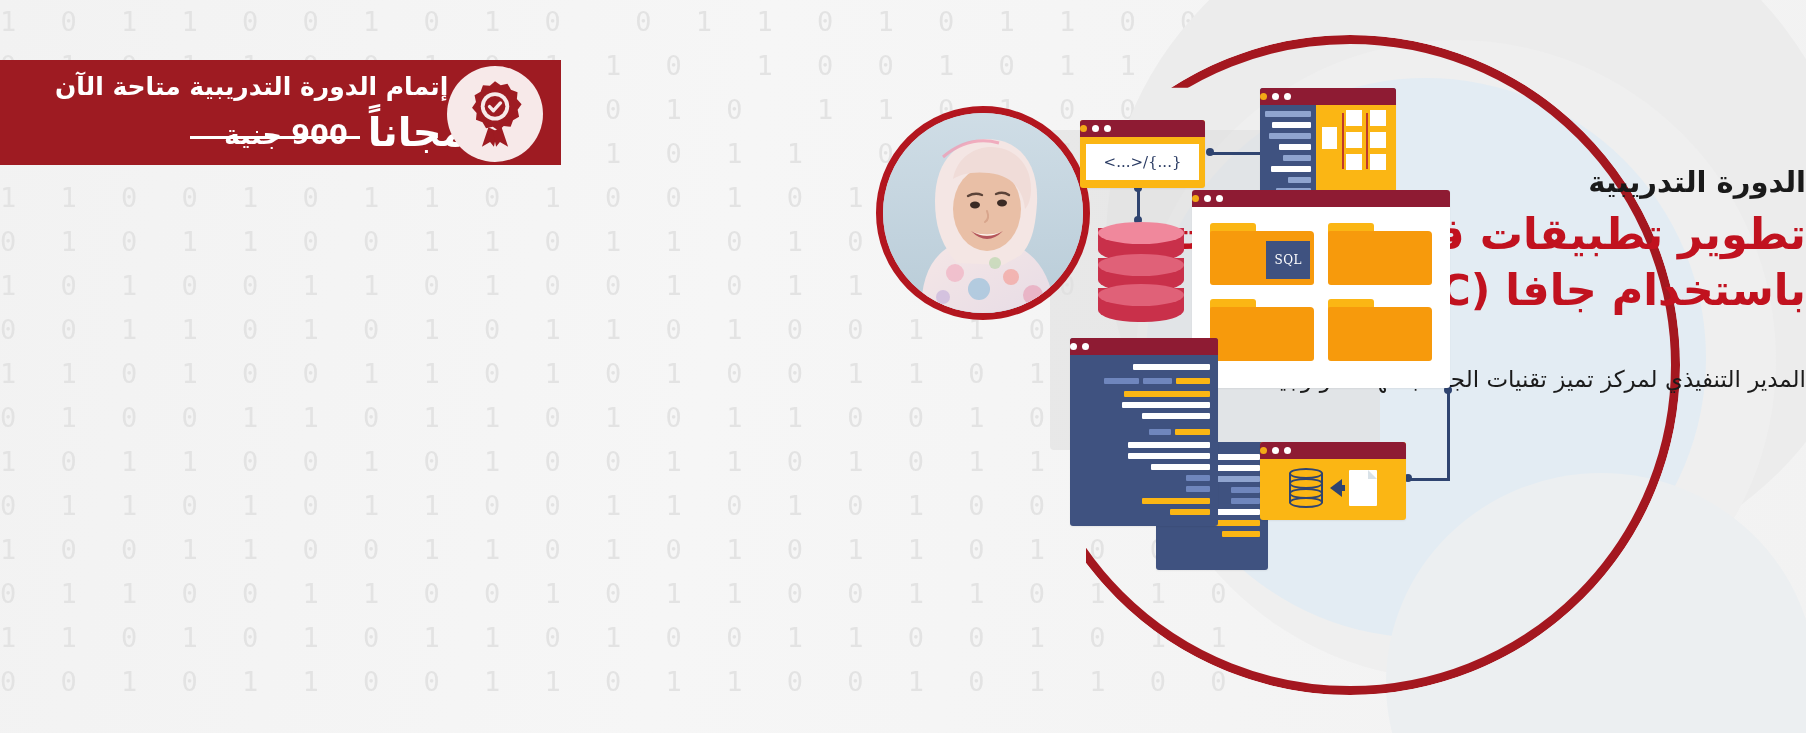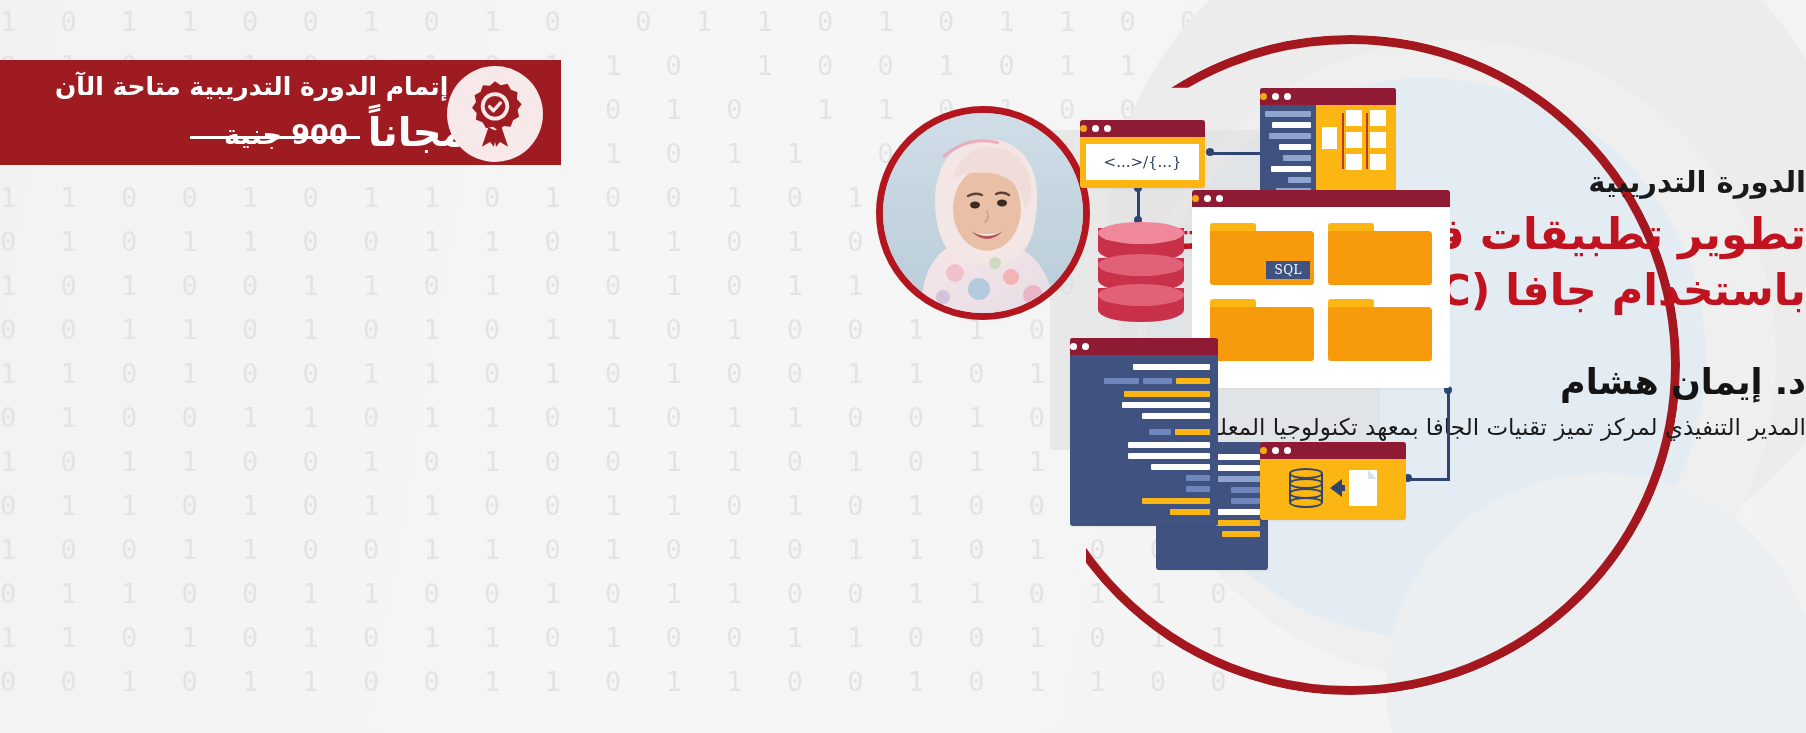--- a/index.html
+++ b/index.html
@@ -94,21 +94,21 @@
   .diag-right{flex:1;padding:6px 5px;}
 
   
   .w-fold{left:132px;top:120px;width:258px;height:198px;background:#fff;}
   .w-fold .tbar{background:#8e1b33;}
   .fold-grid{display:grid;grid-template-columns:1fr 1fr;gap:14px;padding:16px 18px;}
   .folder{position:relative;height:62px;}
   .folder .tab{position:absolute;left:0;top:0;width:44%;height:12px;background:#fbb614;border-radius:3px 3px 0 0;}
   .folder .body{position:absolute;left:0;top:8px;width:100%;height:54px;background:#f79a0c;border-radius:2px 4px 3px 3px;}
   .sqlbadge{position:absolute;right:4px;bottom:6px;background:#3f5280;color:#fff;
-            font-family:"DejaVu Serif",serif;font-size:12px;padding:2px 8px;letter-spacing:.5px;}
+            font-family:"DejaVu Serif",serif;font-size:12px;padding:12px 8px;letter-spacing:.5px;}
 
   
   .w-imp{left:200px;top:372px;width:146px;height:78px;background:#fbb614;}
   .w-imp .tbar{justify-content:flex-end;padding-right:6px;}
   .imp-body{display:flex;align-items:center;justify-content:center;gap:7px;height:58px;}
   .doc{width:28px;height:36px;background:#fff;position:relative;border-radius:1px;}
   .doc .ln{height:3px;background:#b9c6cf;margin:4px 5px;}
   .doc .corner{position:absolute;right:0;top:0;width:9px;height:9px;background:#d9e2e8;
                clip-path:polygon(0 0,100% 100%,0 100%);}
   .arrow{width:0;height:0;border-top:9px solid transparent;border-bottom:9px solid transparent;
@@ -180,21 +180,20 @@
 
   <div class="headline">
     <div class="kicker">الدورة التدريبية</div>
     <div class="title">
       <span class="l1">تطوير تطبيقات قواعد البيانات</span>
       <span class="l2">باستخدام جافا (JDBC)</span>
     </div>
   </div>
 
   <div class="presenter">
-    <div class="pname">د. إيمان هشام</div>
     <div class="prole">المدير التنفيذي لمركز تميز تقنيات الجافا بمعهد تكنولوجيا المعلومات</div>
   </div>
 
   <div class="portrait">
     <svg class="face" viewBox="0 0 200 200" aria-hidden="true">
       <defs>
         <linearGradient id="bgp" x1="0" y1="0" x2="0" y2="1">
           <stop offset="0" stop-color="#cfdde6"></stop>
             <stop offset="1" stop-color="#b9ccd8"></stop>
         </linearGradient>

